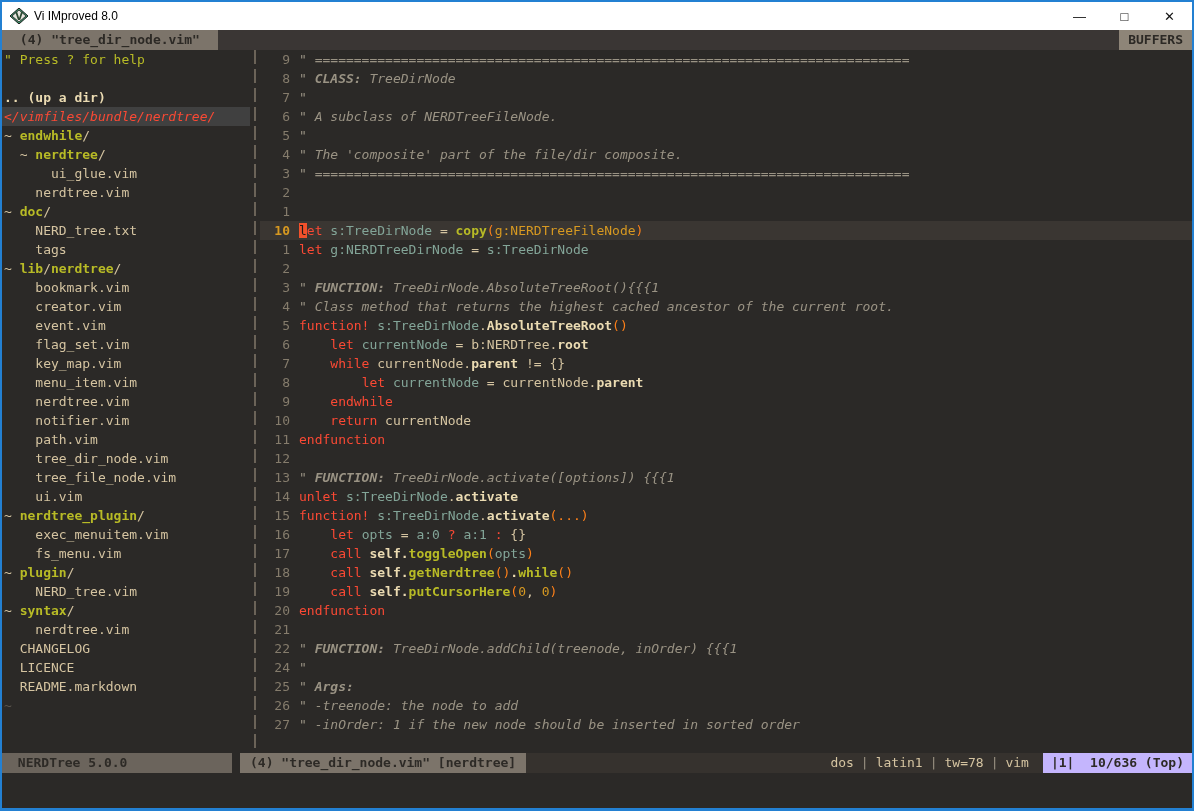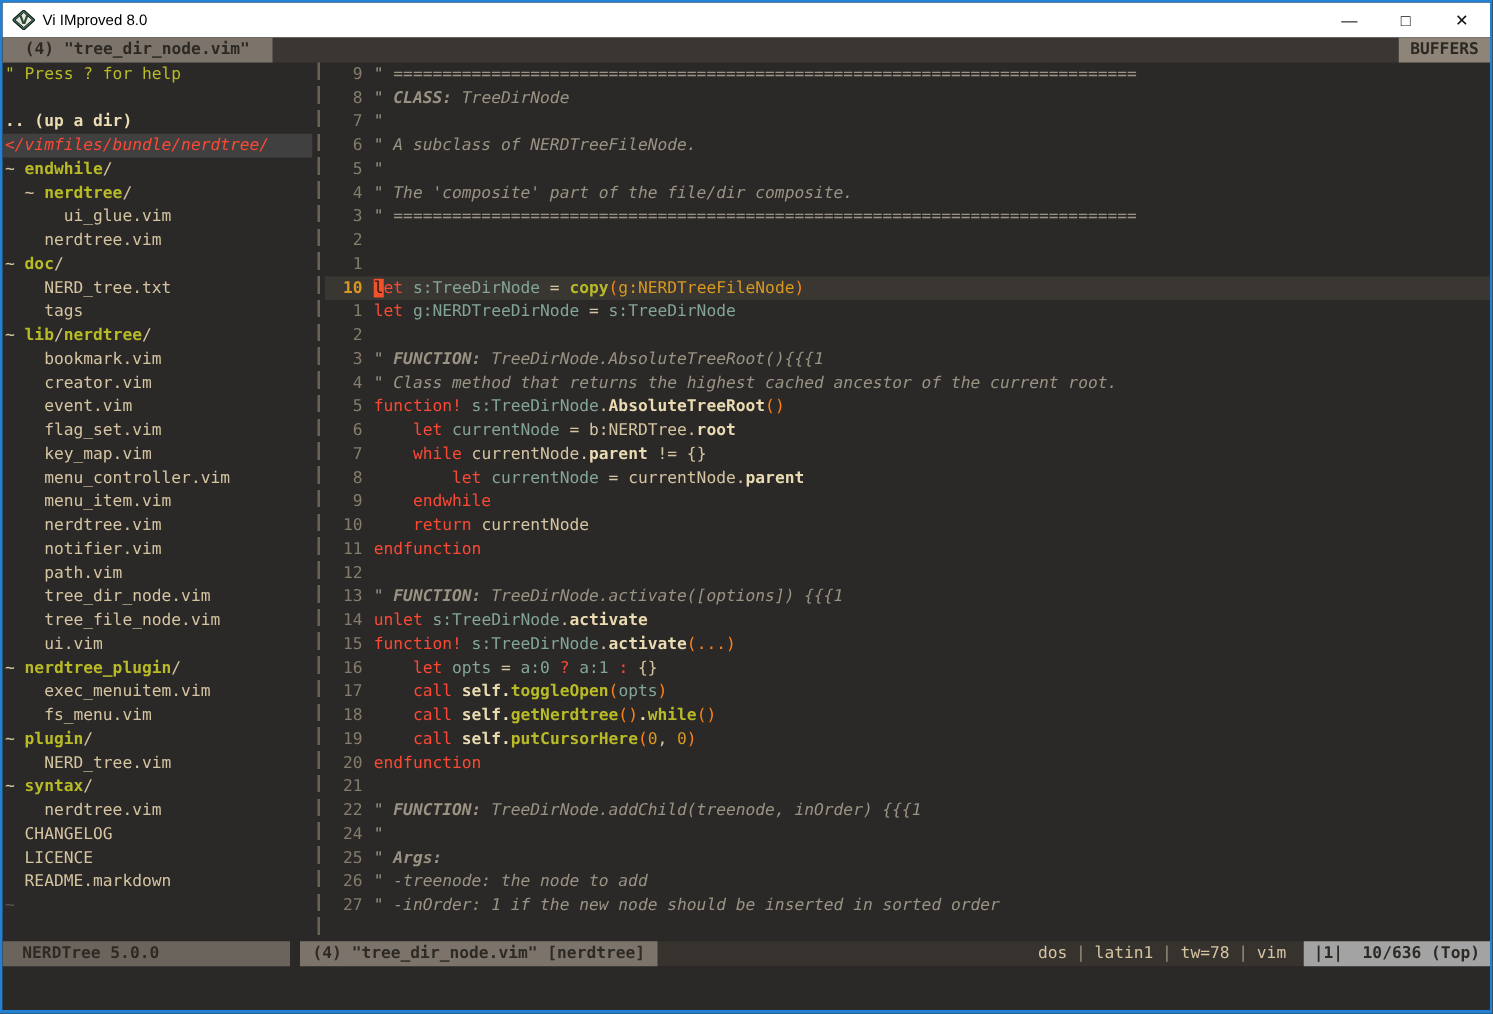--- a/index.html
+++ b/index.html
@@ -55,21 +55,21 @@
   .tk-dim{color:#5a544c;}
   
   .statusline{height:20px;background:#36322e;display:flex;align-items:stretch;
     font-size:13px;line-height:20px;font-weight:bold;color:#2d2a26;white-space:pre;}
   .st-nerdtree{width:230px;flex:none;background:#6b645c;padding-left:8px;box-sizing:border-box;}
   .st-gap{width:8px;flex:none;background:#2b2927;}
   .st-buffer{background:#7c746a;padding:0 10px;}
   .st-spacer{flex:1;}
   .st-opts{color:#d5c4a1;font-weight:normal;margin-right:14px;}
   .st-opts .sep{color:#9a9183;padding:0 7px;}
-  .st-pos{background:#a3a3a3;padding:0 8px;}
+  .st-pos{background:#c4b5fd;padding:0 8px;}
   
   .cmdline{height:35px;background:#2b2927;}
 </style>
 </head>
 <body>
 
 <div class="window">
 
   <div class="titlebar">
     <svg class="appicon" viewBox="0 0 18 16">
@@ -103,21 +103,20 @@
         <div class="srow"><span class="tk-file">    nerdtree.vim</span></div>
         <div class="srow"><span class="tk-fg">~ </span><span class="tk-dir">doc</span><span class="tk-fg">/</span></div>
         <div class="srow"><span class="tk-file">    NERD_tree.txt</span></div>
         <div class="srow"><span class="tk-file">    tags</span></div>
         <div class="srow"><span class="tk-fg">~ </span><span class="tk-dir">lib</span><span class="tk-fg">/</span><span class="tk-dir">nerdtree</span><span class="tk-fg">/</span></div>
         <div class="srow"><span class="tk-file">    bookmark.vim</span></div>
         <div class="srow"><span class="tk-file">    creator.vim</span></div>
         <div class="srow"><span class="tk-file">    event.vim</span></div>
         <div class="srow"><span class="tk-file">    flag_set.vim</span></div>
         <div class="srow"><span class="tk-file">    key_map.vim</span></div>
-        <div class="srow"><span class="tk-file">    menu_controller.vim</span></div>
         <div class="srow"><span class="tk-file">    menu_item.vim</span></div>
         <div class="srow"><span class="tk-file">    nerdtree.vim</span></div>
         <div class="srow"><span class="tk-file">    notifier.vim</span></div>
         <div class="srow"><span class="tk-file">    path.vim</span></div>
         <div class="srow"><span class="tk-file">    tree_dir_node.vim</span></div>
         <div class="srow"><span class="tk-file">    tree_file_node.vim</span></div>
         <div class="srow"><span class="tk-file">    ui.vim</span></div>
         <div class="srow"><span class="tk-fg">~ </span><span class="tk-dir">nerdtree_plugin</span><span class="tk-fg">/</span></div>
         <div class="srow"><span class="tk-file">    exec_menuitem.vim</span></div>
         <div class="srow"><span class="tk-file">    fs_menu.vim</span></div>

